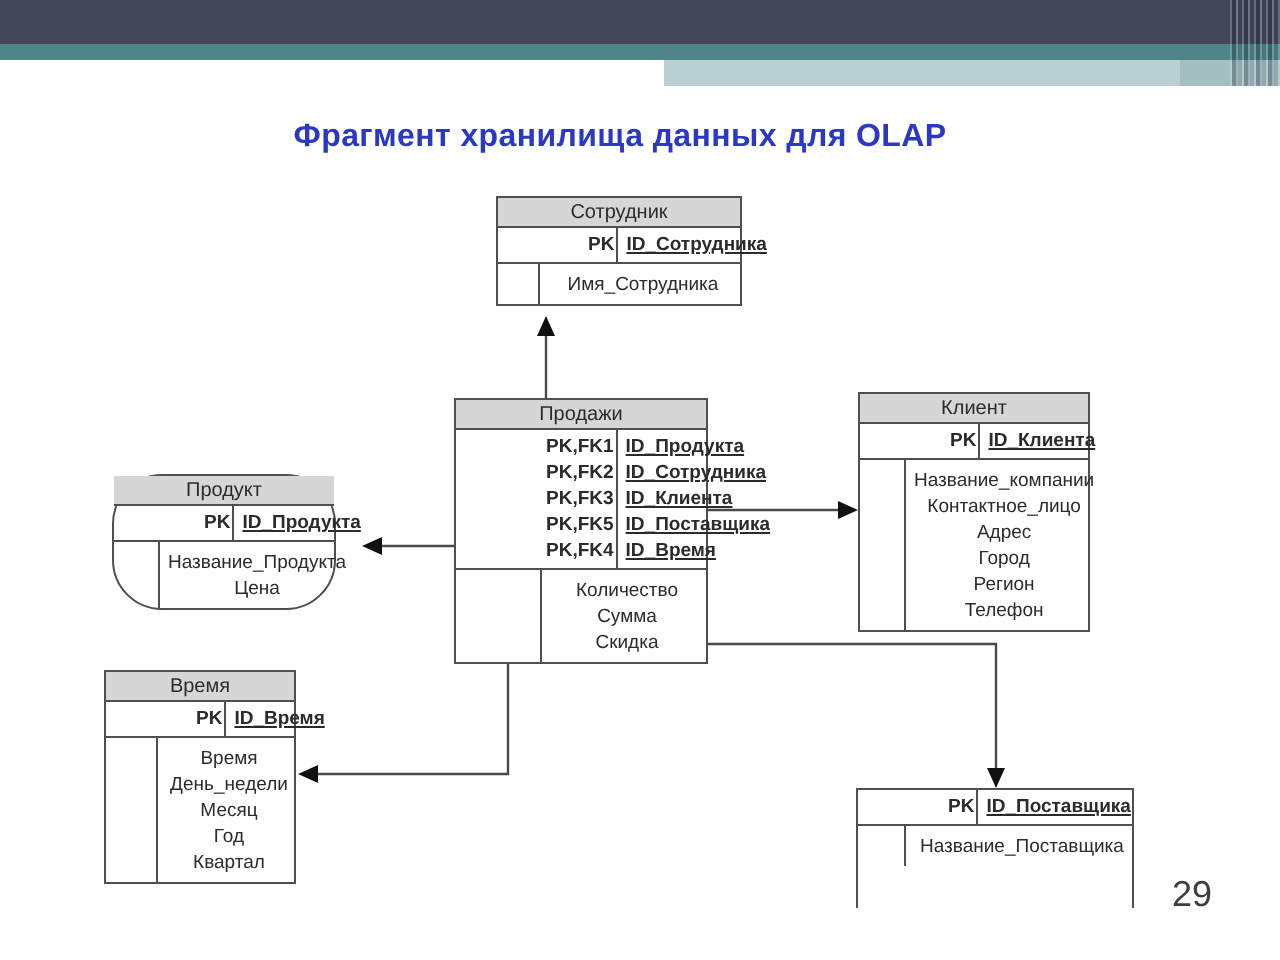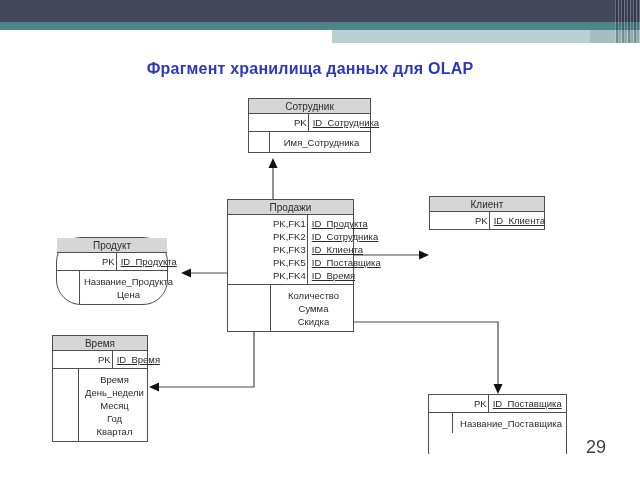--- a/index.html
+++ b/index.html
@@ -25,22 +25,22 @@
   
   .etable{position:absolute;box-sizing:border-box;border:1px solid var(--table-border,#4f4f4f);
           background:#fff;font-size:9.5px;color:#2b2b2b;z-index:2;}
   .ehead{background:var(--table-header-bg,#d6d6d6);border-bottom:1px solid var(--table-border,#4f4f4f);
          text-align:center;font-size:10px;padding:2px 0 1px 0;}
   .esec{display:flex;}
   .esec.attrs{border-top:1px solid var(--table-border,#4f4f4f);}
   .lcol{flex:0 0 var(--lw,22px);border-right:1px solid var(--table-border,#4f4f4f);
         padding:2px 1px 2px 2px;font-weight:bold;box-sizing:border-box;}
   .rcol{flex:1;padding:2px 1px 2px 4px;min-height:13px;}
-  .klabel{line-height:13px;font-weight:normal;white-space:nowrap;padding-left:43px;}
-  .kname{line-height:13px;font-weight:normal;text-decoration:underline;white-space:nowrap;}
+  .klabel{line-height:13px;font-weight:bold;white-space:nowrap;padding-left:43px;}
+  .kname{line-height:13px;font-weight:bold;text-decoration:underline;white-space:nowrap;}
   .aname{line-height:13px;white-space:nowrap;text-align:center;}
   .attrs .rcol{padding-top:4px;padding-bottom:3px;}
 
   
   svg.wires{position:absolute;left:0;top:0;width:640px;height:480px;z-index:1;pointer-events:none;}
   .wire{fill:none;stroke:var(--connector,#4a4a4a);stroke-width:1.2;}
   .ahead{fill:var(--arrowhead,#111111);stroke:none;}
 </style>
 </head>
 <body>
@@ -121,20 +121,31 @@
   <div class="etable" style="left:429px;top:196px;width:116px;--lw:23px;">
       <div class="ehead">Клиент</div>
       <div class="esec keys">
         <div class="lcol">
           <div class="klabel">PK</div>
         </div>
         <div class="rcol">
           <div class="kname">ID_Клиента</div>
         </div>
       </div>
+      <div class="esec attrs">
+        <div class="lcol"></div>
+        <div class="rcol">
+          <div class="aname">Название_компании</div>
+          <div class="aname">Контактное_лицо</div>
+          <div class="aname">Адрес</div>
+          <div class="aname">Город</div>
+          <div class="aname">Регион</div>
+          <div class="aname">Телефон</div>
+        </div>
+      </div>
     </div>
 
   <div class="etable" style="left:56px;top:237px;width:112px;border-radius:25px;--lw:23px;">
       <div class="ehead">Продукт</div>
       <div class="esec keys">
         <div class="lcol">
           <div class="klabel">PK</div>
         </div>
         <div class="rcol">
           <div class="kname">ID_Продукта</div>

